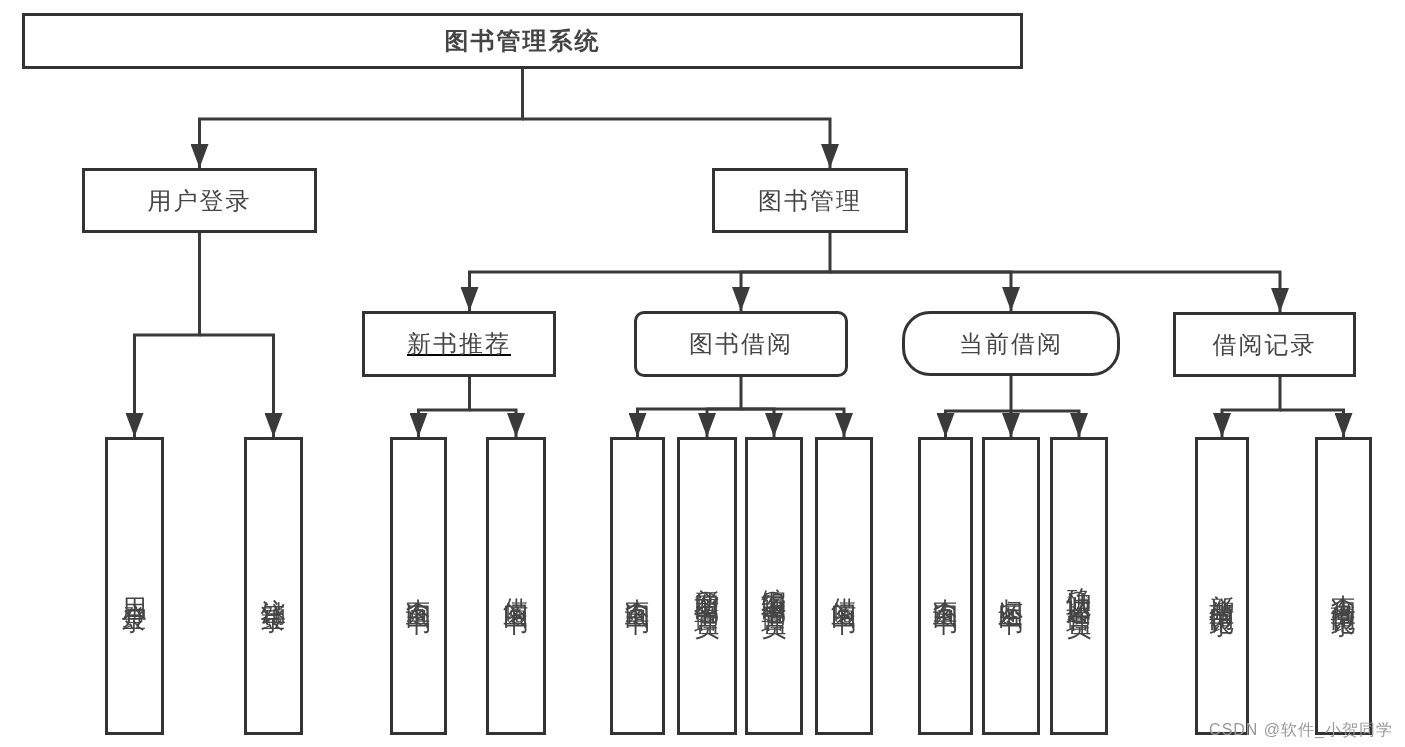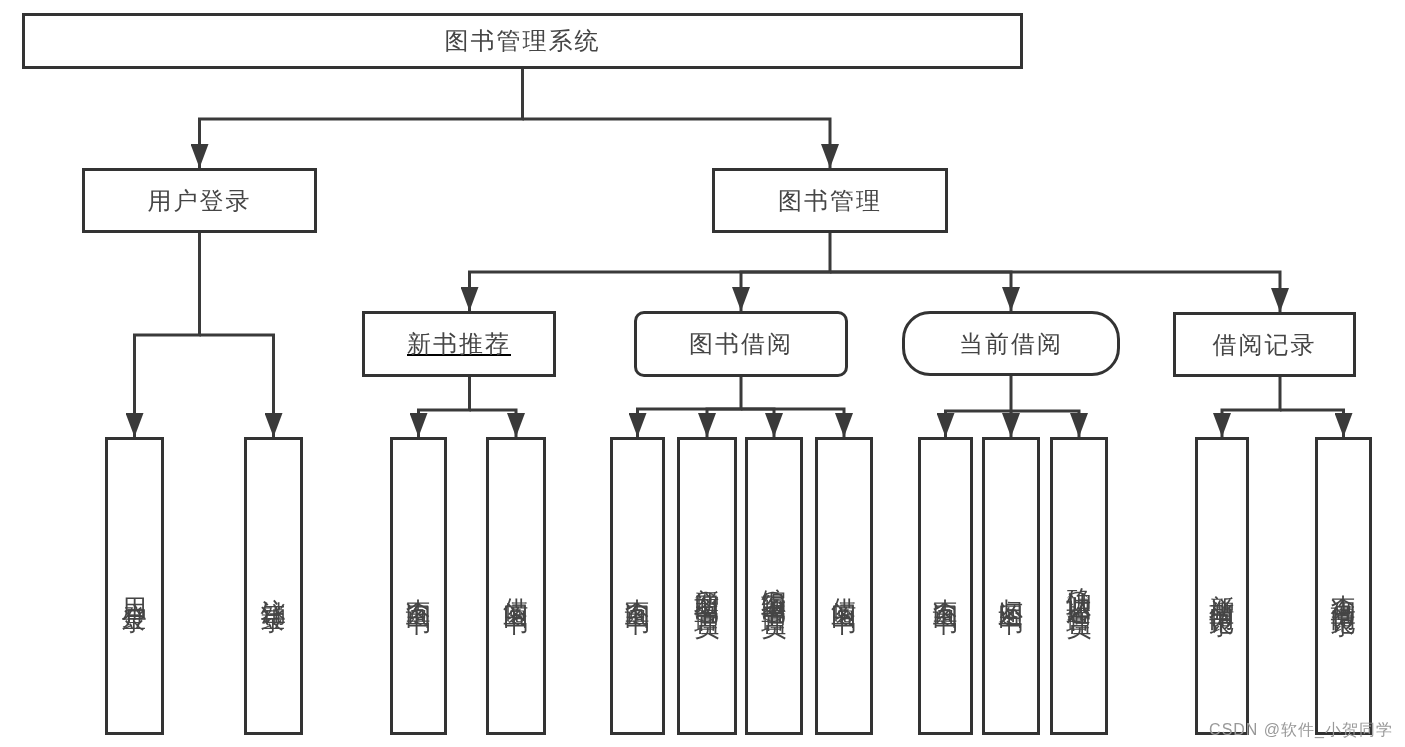--- a/index.html
+++ b/index.html
@@ -104,28 +104,28 @@
 
       <path d="M1011 376 L1011 411 L945.5 411 L945.5 437" marker-end="url(#arrowhead)"></path>
       <path d="M1011 411 L1011 437" marker-end="url(#arrowhead)"></path>
       <path d="M1011 411 L1079 411 L1079 437" marker-end="url(#arrowhead)"></path>
 
       <path d="M1280 377 L1280 410 L1222 410 L1222 437" marker-end="url(#arrowhead)"></path>
       <path d="M1280 410 L1343.5 410 L1343.5 437" marker-end="url(#arrowhead)"></path>
     </g>
   </svg>
 
-  <div class="hbox" style="left:22px; top:13px; width:1001px; height:56px;">
+  <div class="hbox" style="left:22px; top:13px; width:1001px; height:56px;font-weight:bold;">
     <span>图书管理系统</span>
   </div>
 
   <div class="hbox" style="left:82px; top:168px; width:235px; height:65px;">
     <span>用户登录</span>
   </div>
-  <div class="hbox" style="left:712px; top:168px; width:236px; height:65px;">
+  <div class="hbox" style="left:712px; top:168px; width:196px; height:65px;">
     <span>图书管理</span>
   </div>
 
   <div class="hbox" style="left:362px; top:311px; width:194px; height:66px;text-decoration:underline;">
     <span>新书推荐</span>
   </div>
   <div class="hbox" style="left:634px; top:311px; width:214px; height:66px;border-radius:10px;">
     <span>图书借阅</span>
   </div>
   <div class="hbox" style="left:902px; top:311px; width:218px; height:65px;border-radius:28px;">

